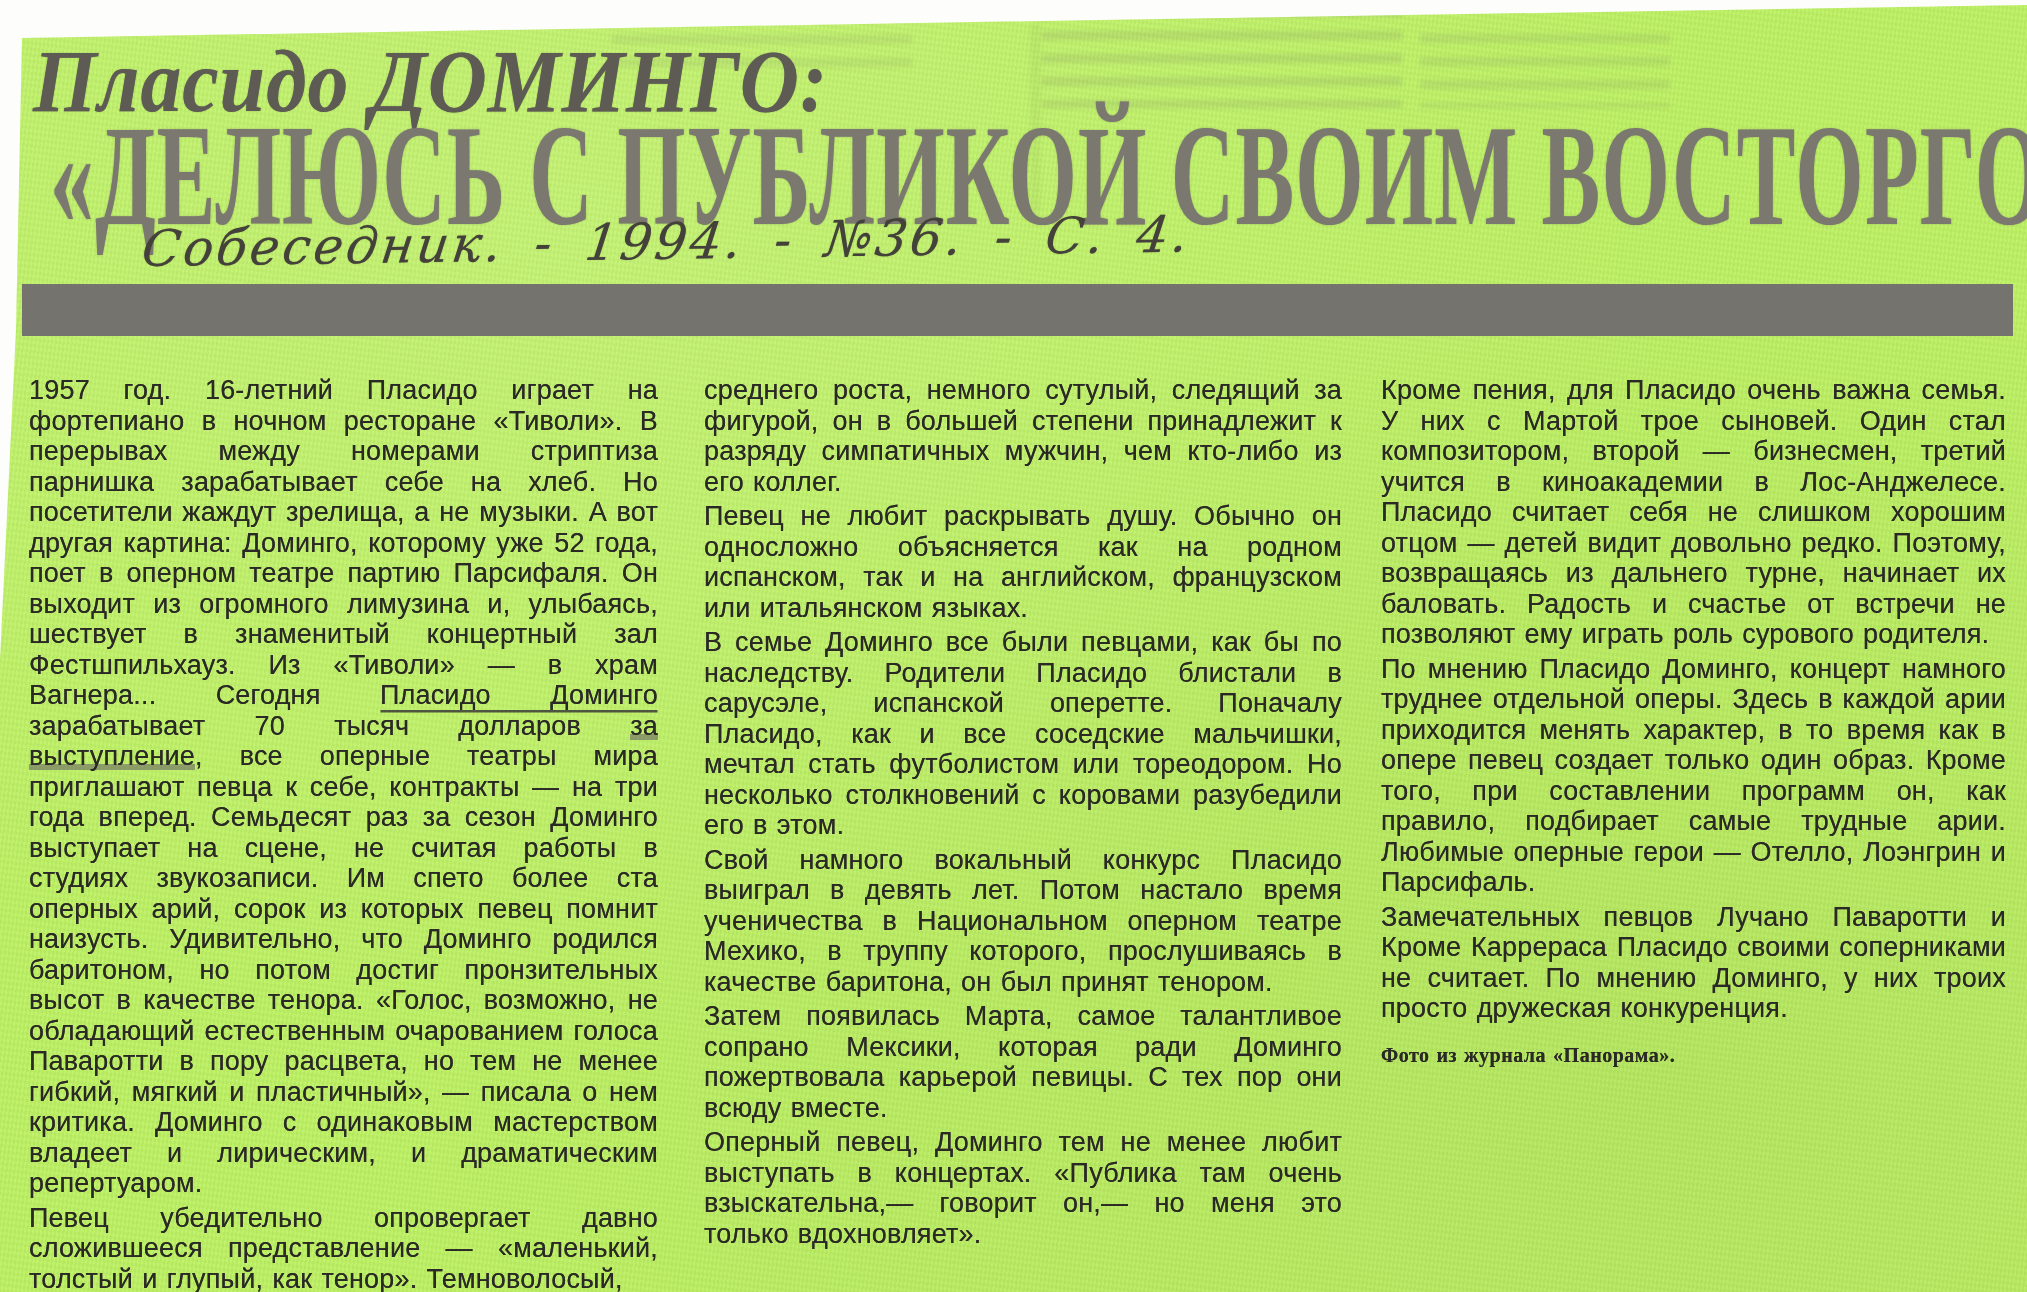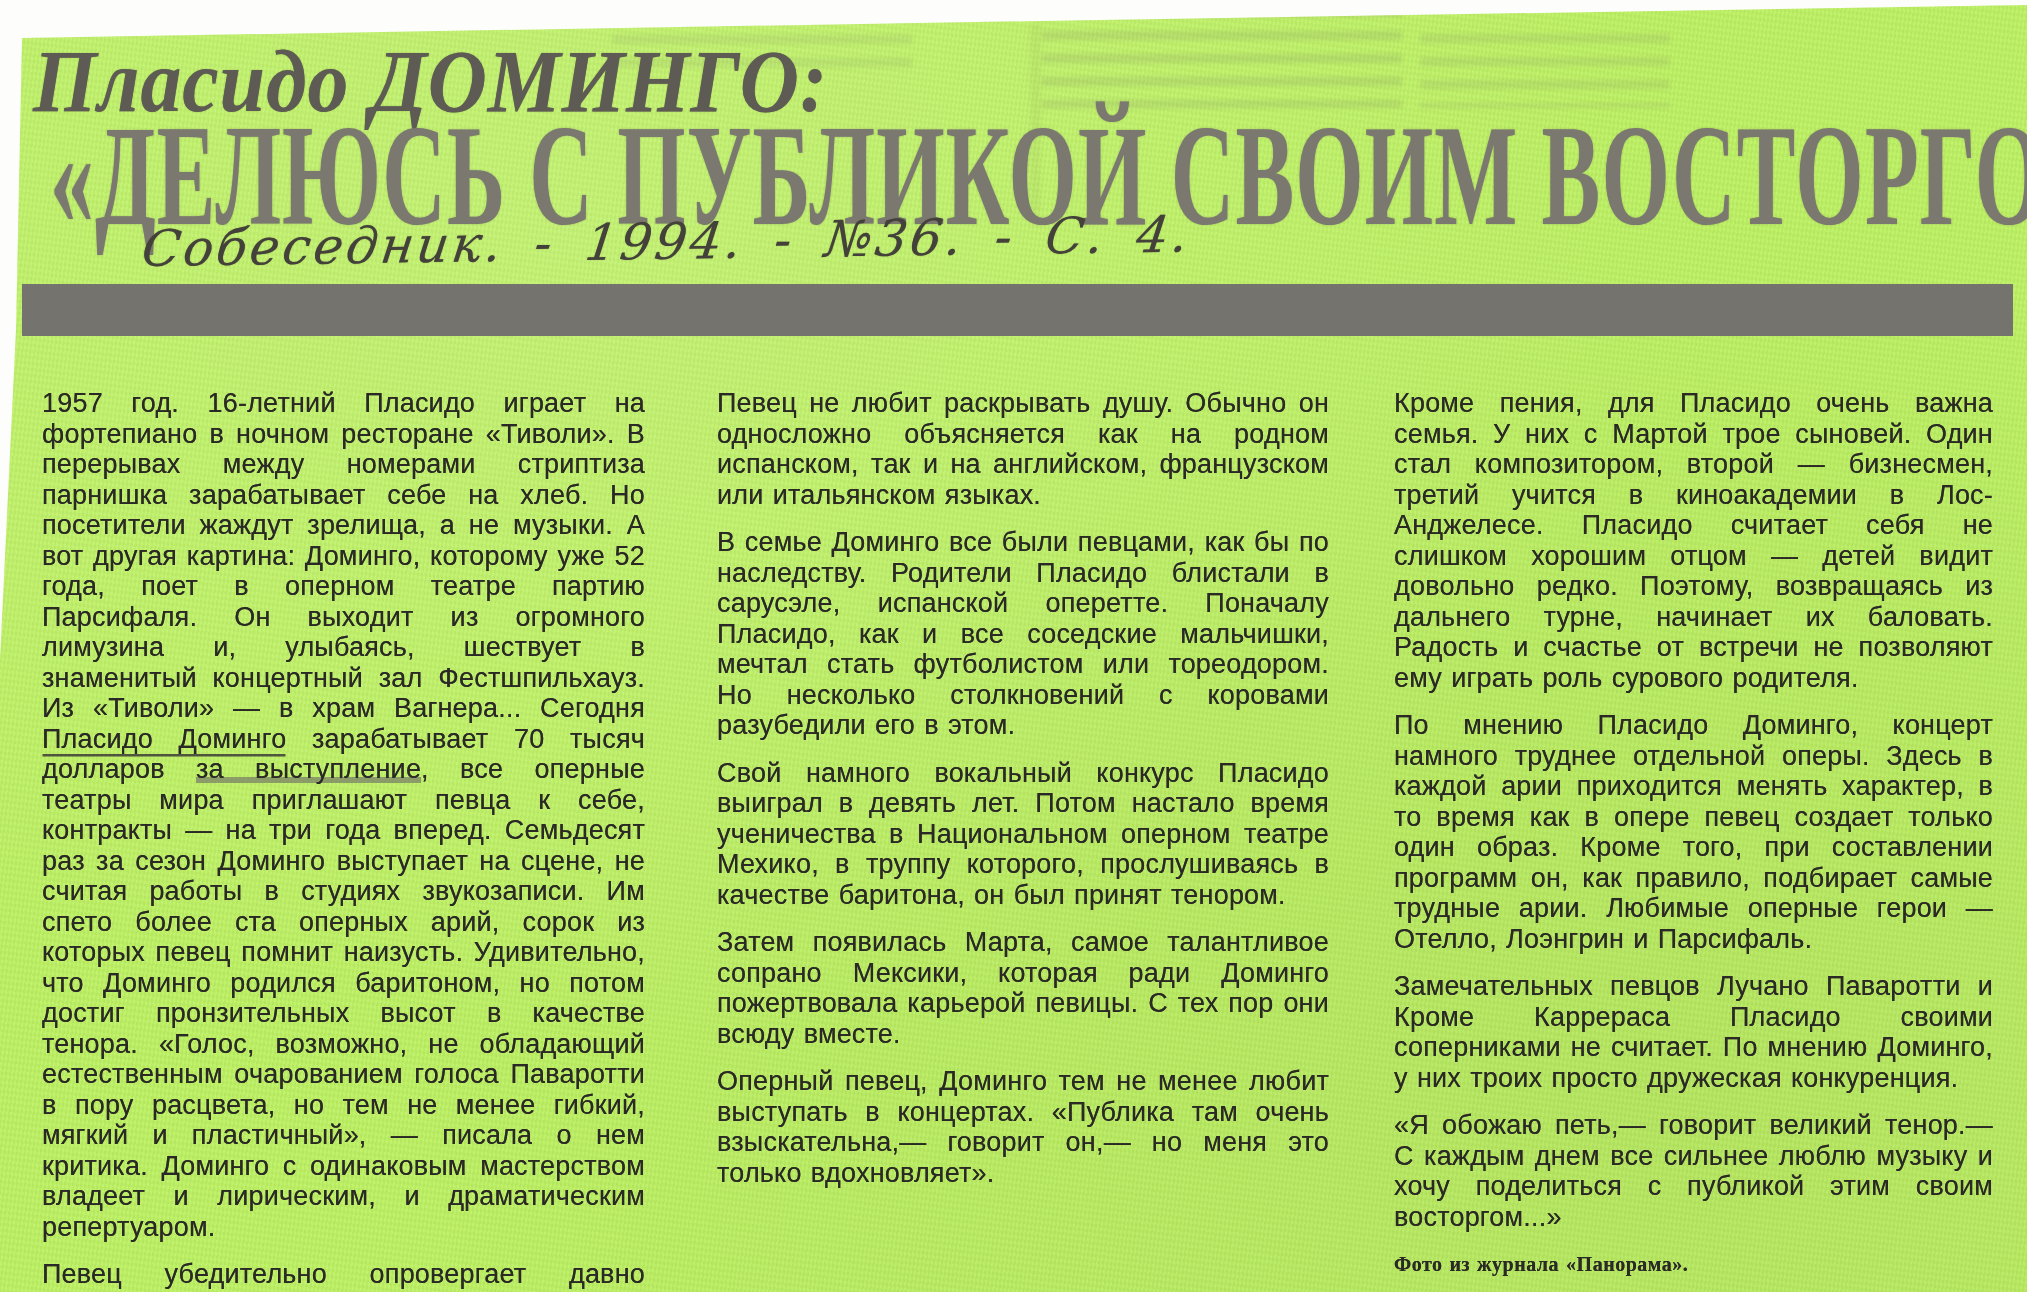--- a/index.html
+++ b/index.html
@@ -67,21 +67,21 @@
     position:absolute;left:22px;top:284px;width:1991px;height:52px;
     background:#75736d;z-index:1;
   }
 
   .article-body{position:absolute;left:0;top:371px;width:2027px;z-index:2;}
   .col{position:absolute;top:0;}
   .col1{left:25px;width:637px;}
   .col2{left:700px;width:646px;}
   .col3{left:1377px;width:633px;}
   .col p{
-    margin:17px;
+    margin:4px;
     font-family:"Liberation Sans",sans-serif;
     font-size:27px;line-height:30.5px;
     letter-spacing:0.2px;word-spacing:1.5px;
     color:#2a2925;
     text-align:justify;
     text-shadow:0 0 0.6px rgba(42,41,37,.8);
     hyphens:auto;-webkit-hyphens:auto;
   }
   .col p.photo-credit{
     font-family:"Liberation Serif",serif;font-weight:700;
@@ -111,28 +111,28 @@
     <div class="headline">«ДЕЛЮСЬ С ПУБЛИКОЙ СВОИМ ВОСТОРГОМ»</div>
     <div class="handwriting">Собеседник. - 1994. - №36. - С. 4.</div>
     <div class="rule-bar"></div>
 
     <main class="article-body">
         <section class="col col1">
           <p><span>1957 год. 16-летний Пласидо играет на фортепиано в ночном ресторане «Тиволи». В перерывах между номерами стриптиза парнишка зарабатывает себе на хлеб. Но посетители жаждут зрелища, а не музыки. А вот другая картина: Доминго, которому уже 52 года, поет в оперном театре партию Парсифаля. Он выходит из огромного лимузина и, улыбаясь, шествует в знаменитый концертный зал Фестшпильхауз. Из «Тиволи» — в храм Вагнера... Сегодня </span><span class="u-thin">Пласидо Доминго</span><span> зарабатывает 70 тысяч долларов </span><span class="u-marker">за выступление</span><span>, все оперные театры мира приглашают певца к себе, контракты — на три года вперед. Семьдесят раз за сезон Доминго выступает на сцене, не считая работы в студиях звукозаписи. Им спето более ста оперных арий, сорок из которых певец помнит наизусть. Удивительно, что Доминго родился баритоном, но потом достиг пронзительных высот в качестве тенора. «Голос, возможно, не обладающий естественным очарованием голоса Паваротти в пору расцвета, но тем не менее гибкий, мягкий и пластичный», — писала о нем критика. Доминго с одинаковым мастерством владеет и лирическим, и драматическим репертуаром.</span></p>
           <p>Певец убедительно опровергает давно сложившееся представление — «маленький, толстый и глупый, как тенор». Темноволосый,</p>
         </section>
         <section class="col col2">
+          <p>среднего роста, немного сутулый, следящий за фигурой, он в большей степени принадлежит к разряду симпатичных мужчин, чем кто-либо из его коллег.</p>
           <p>Певец не любит раскрывать душу. Обычно он односложно объясняется как на родном испанском, так и на английском, французском или итальянском языках.</p>
           <p>В семье Доминго все были певцами, как бы по наследству. Родители Пласидо блистали в сарусэле, испанской оперетте. Поначалу Пласидо, как и все соседские мальчишки, мечтал стать футболистом или тореодором. Но несколько столкновений с коровами разубедили его в этом.</p>
           <p>Свой намного вокальный конкурс Пласидо выиграл в девять лет. Потом настало время ученичества в Национальном оперном театре Мехико, в труппу которого, прослушиваясь в качестве баритона, он был принят тенором.</p>
           <p>Затем появилась Марта, самое талантливое сопрано Мексики, которая ради Доминго пожертвовала карьерой певицы. С тех пор они всюду вместе.</p>
           <p>Оперный певец, Доминго тем не менее любит выступать в концертах. «Публика там очень взыскательна,— говорит он,— но меня это только вдохновляет».</p>
         </section>
         <section class="col col3">
           <p>Кроме пения, для Пласидо очень важна семья. У них с Мартой трое сыновей. Один стал композитором, второй — бизнесмен, третий учится в киноакадемии в Лос-Анджелесе. Пласидо считает себя не слишком хорошим отцом — детей видит довольно редко. Поэтому, возвращаясь из дальнего турне, начинает их баловать. Радость и счастье от встречи не позволяют ему играть роль сурового родителя.</p>
           <p>По мнению Пласидо Доминго, концерт намного труднее отдельной оперы. Здесь в каждой арии приходится менять характер, в то время как в опере певец создает только один образ. Кроме того, при составлении программ он, как правило, подбирает самые трудные арии. Любимые оперные герои — Отелло, Лоэнгрин и Парсифаль.</p>
           <p>Замечательных певцов Лучано Паваротти и Кроме Каррераса Пласидо своими соперниками не считает. По мнению Доминго, у них троих просто дружеская конкуренция.</p>
-          <p>«Я обожаю петь,— говорит великий тенор.— С каждым днем все сильнее люблю музыку и хочу поделиться с публикой этим своим восторгом...»</p>
           <p class="photo-credit">Фото из журнала «Панорама».</p>
         </section>
       </main>
   </div>
 </div>
 
 </body></html>

